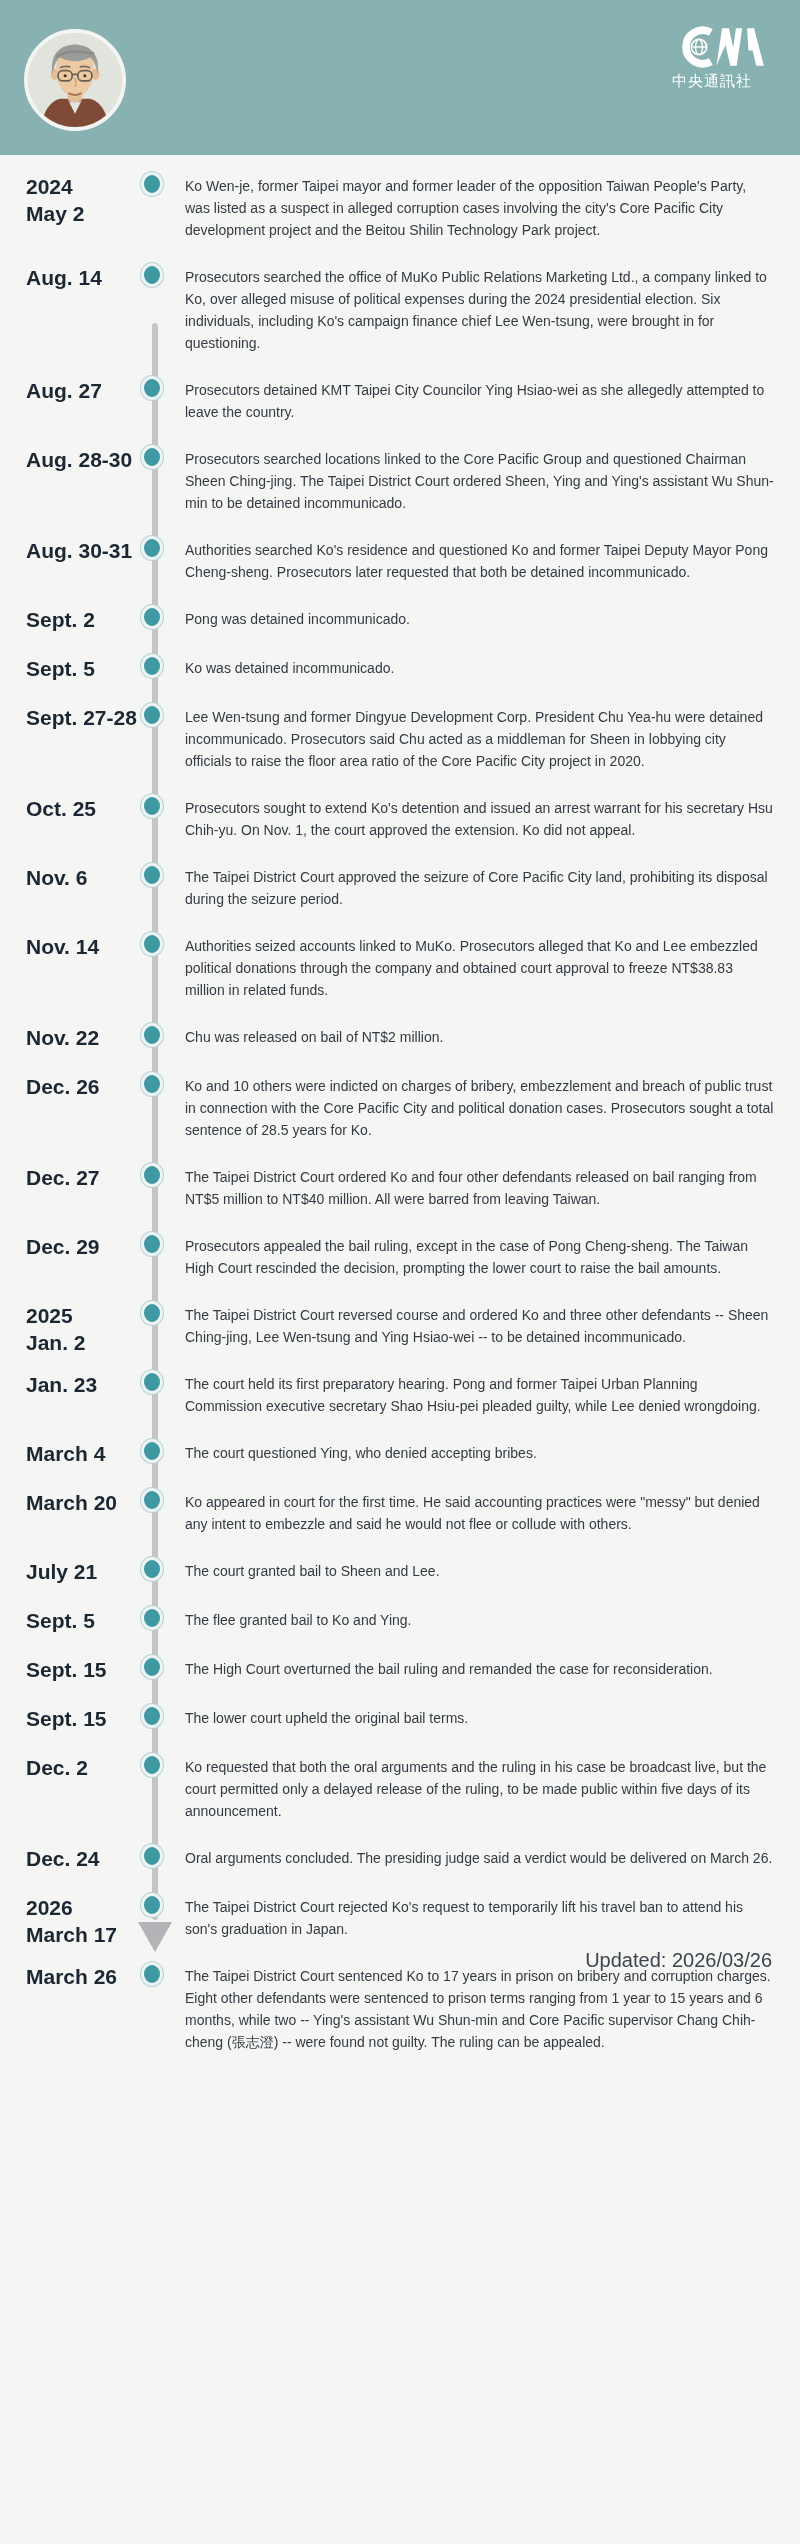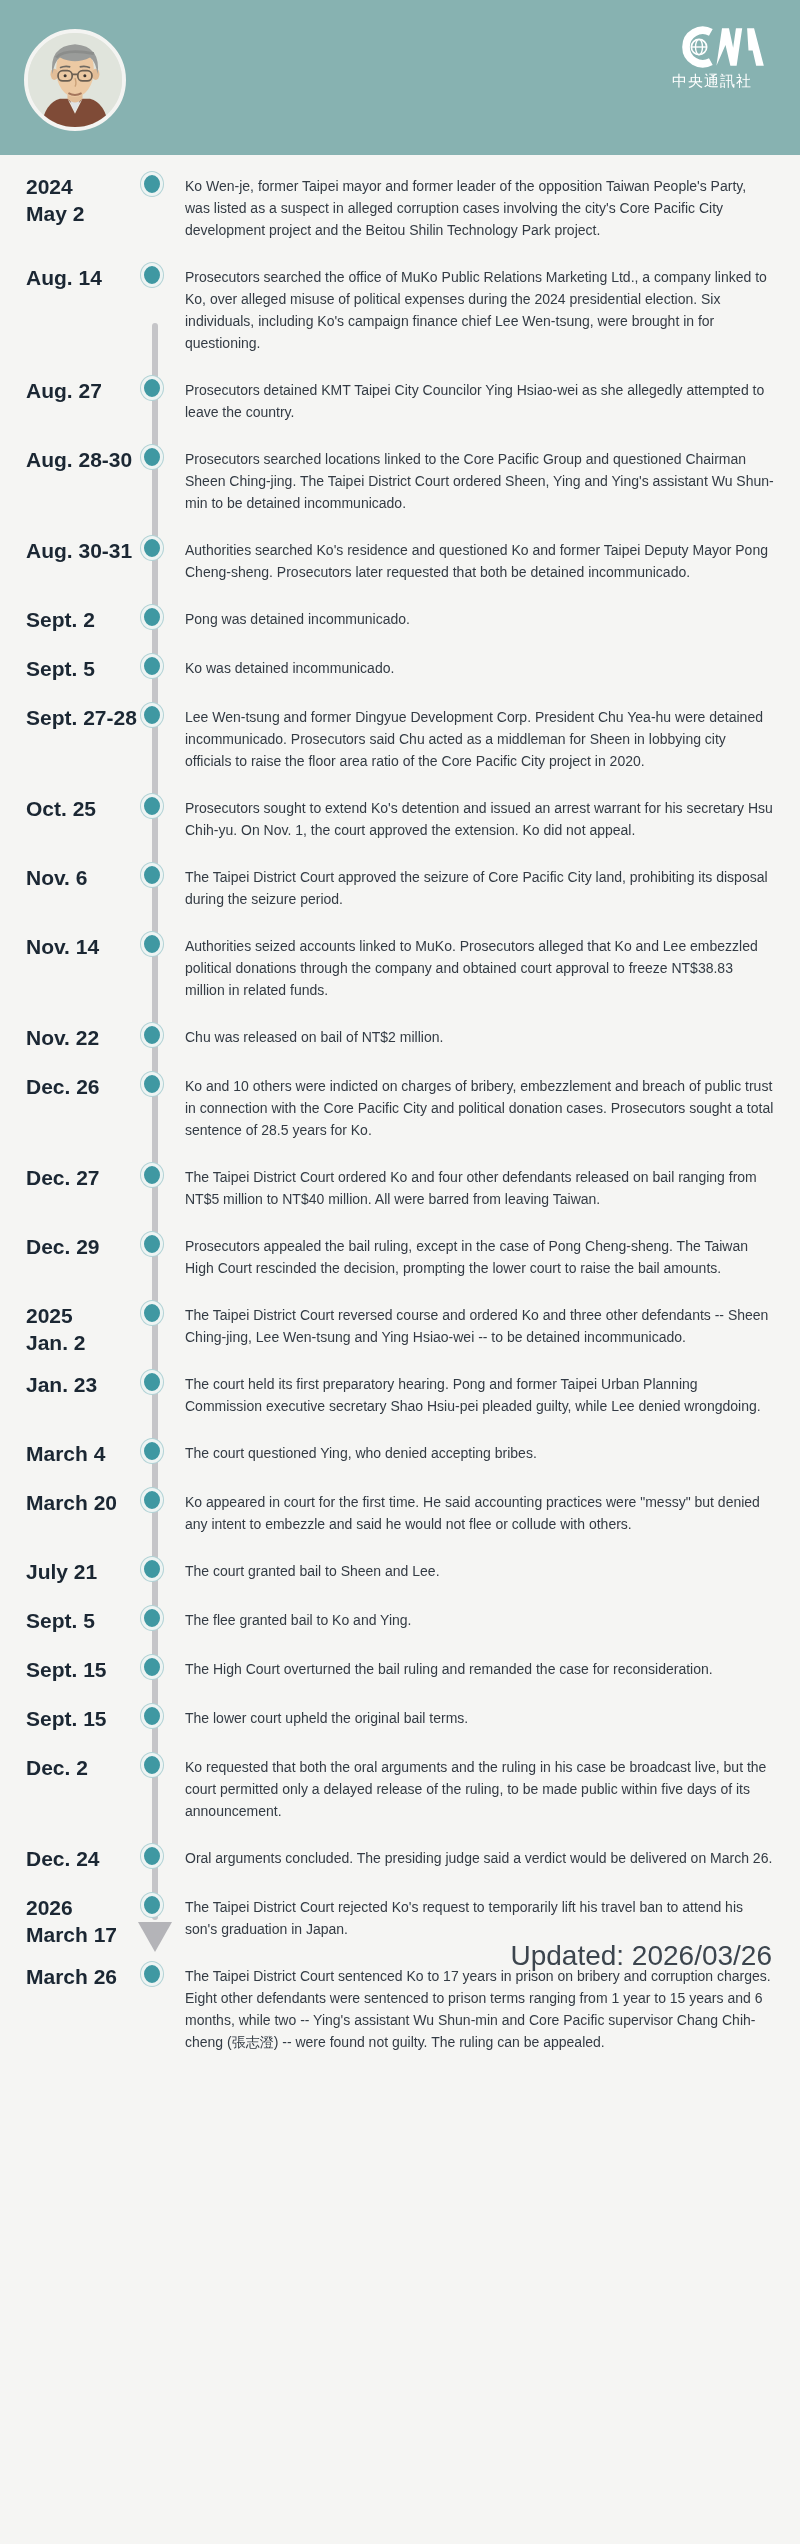--- a/index.html
+++ b/index.html
@@ -70,21 +70,21 @@
     border:3px solid #eef4f3;
     box-shadow:0 0 0 1px #b2d3d6;
   }
   .text {
     color:var(--text-color,#333b44);
     font-size:14px; line-height:22px;
   }
 
   .updated {
     position:absolute; right:28px; bottom:20px;
-    font-size:28px; color:#3c454e; z-index:2;
+    font-size:20px; color:#3c454e; z-index:2;
   }
 </style>
 </head>
 <body>
 
 <div class="page">
 
   <div class="header">
     <div class="avatar">
 

